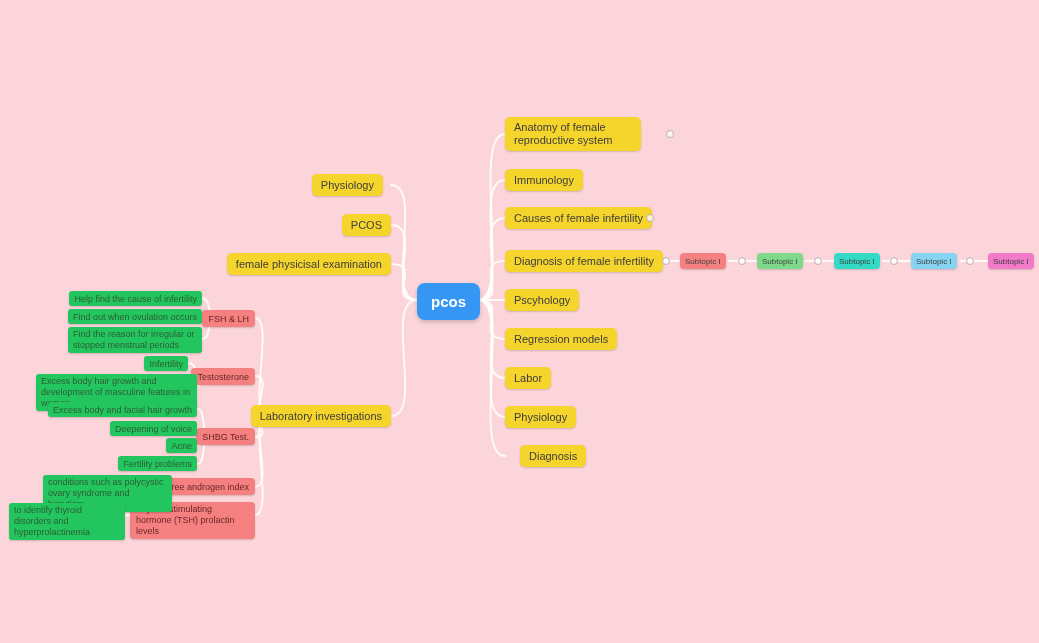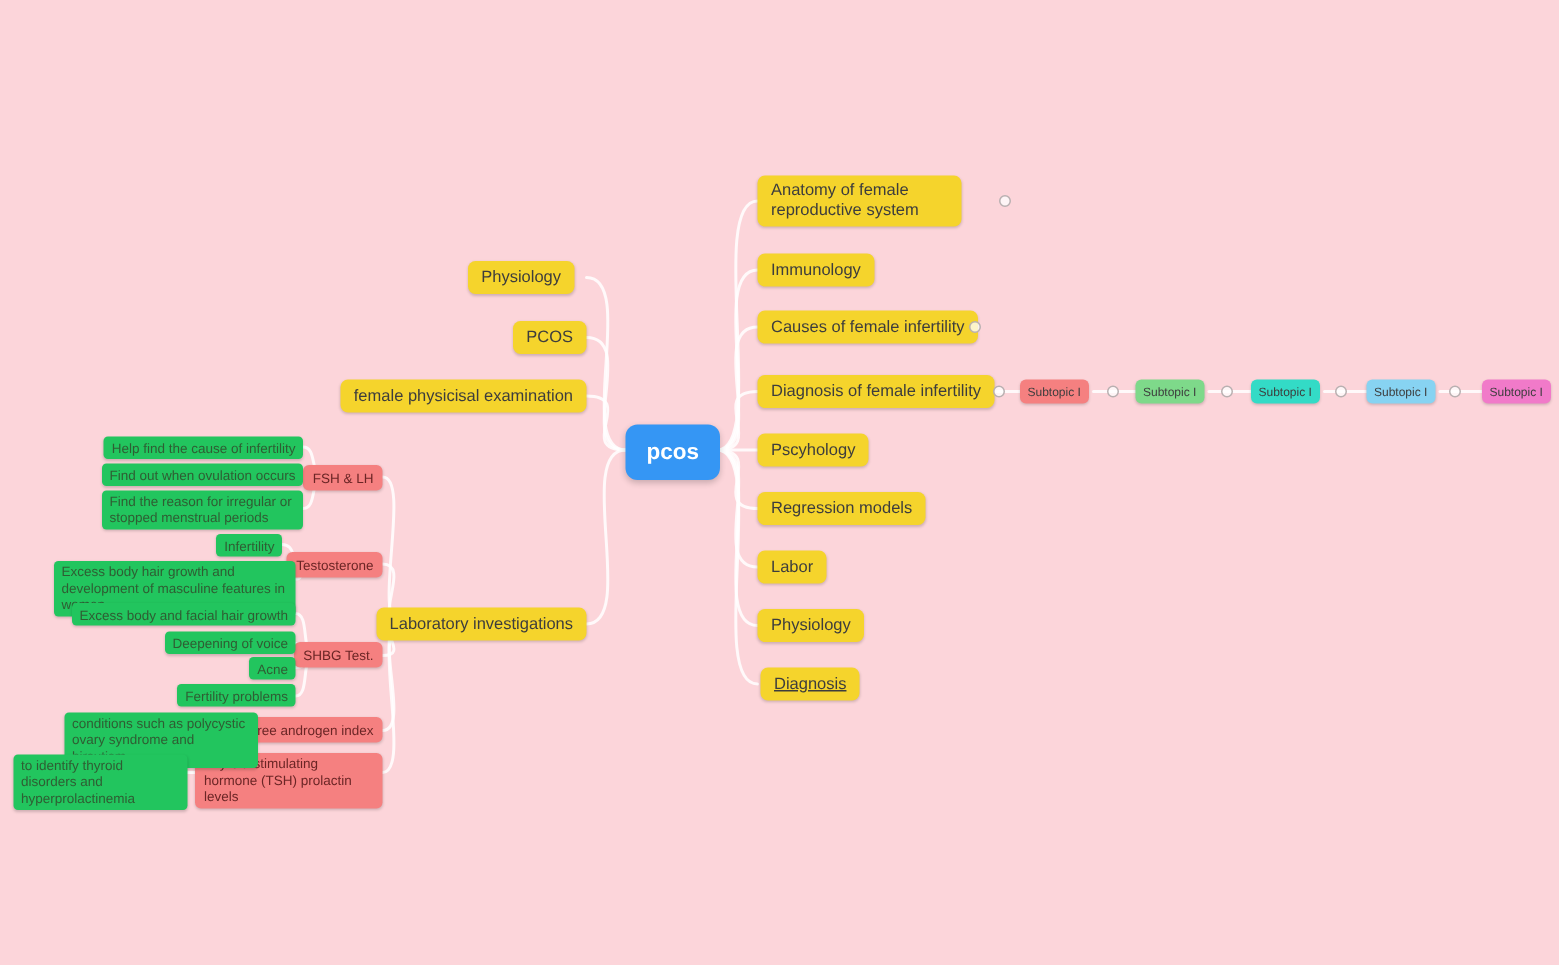--- a/index.html
+++ b/index.html
@@ -75,21 +75,21 @@
   <div class="node root" style="left:417px;top:283px;">pcos</div>
 
   <div class="node yellow wrap" style="left:505px;top:117px;width:136px;">Anatomy of female reproductive system</div>
   <div class="node yellow" style="left:505px;top:169px;">Immunology</div>
   <div class="node yellow" style="left:505px;top:207px;">Causes of female infertility</div>
   <div class="node yellow" style="left:505px;top:250px;">Diagnosis of female infertility</div>
   <div class="node yellow" style="left:505px;top:289px;">Pscyhology</div>
   <div class="node yellow" style="left:505px;top:328px;">Regression models</div>
   <div class="node yellow" style="left:505px;top:367px;">Labor</div>
   <div class="node yellow" style="left:505px;top:406px;">Physiology</div>
-  <div class="node yellow" style="left:507px;top:445px;text-decoration:underline;">Diagnosis</div>
+  <div class="node yellow" style="left:520px;top:445px;">Diagnosis</div>
 
   <div class="node subtopic st0" style="left:680px;top:253px;">Subtopic I</div>
   <div class="node subtopic st1" style="left:757px;top:253px;">Subtopic I</div>
   <div class="node subtopic st2" style="left:834px;top:253px;">Subtopic I</div>
   <div class="node subtopic st3" style="left:911px;top:253px;">Subtopic I</div>
   <div class="node subtopic st4" style="left:988px;top:253px;">Subtopic I</div>
 
   <div class="dot" style="left:666px;top:130px;"></div>
   <div class="dot" style="left:646px;top:214px;"></div>
   <div class="dot" style="left:662px;top:257px;"></div>

